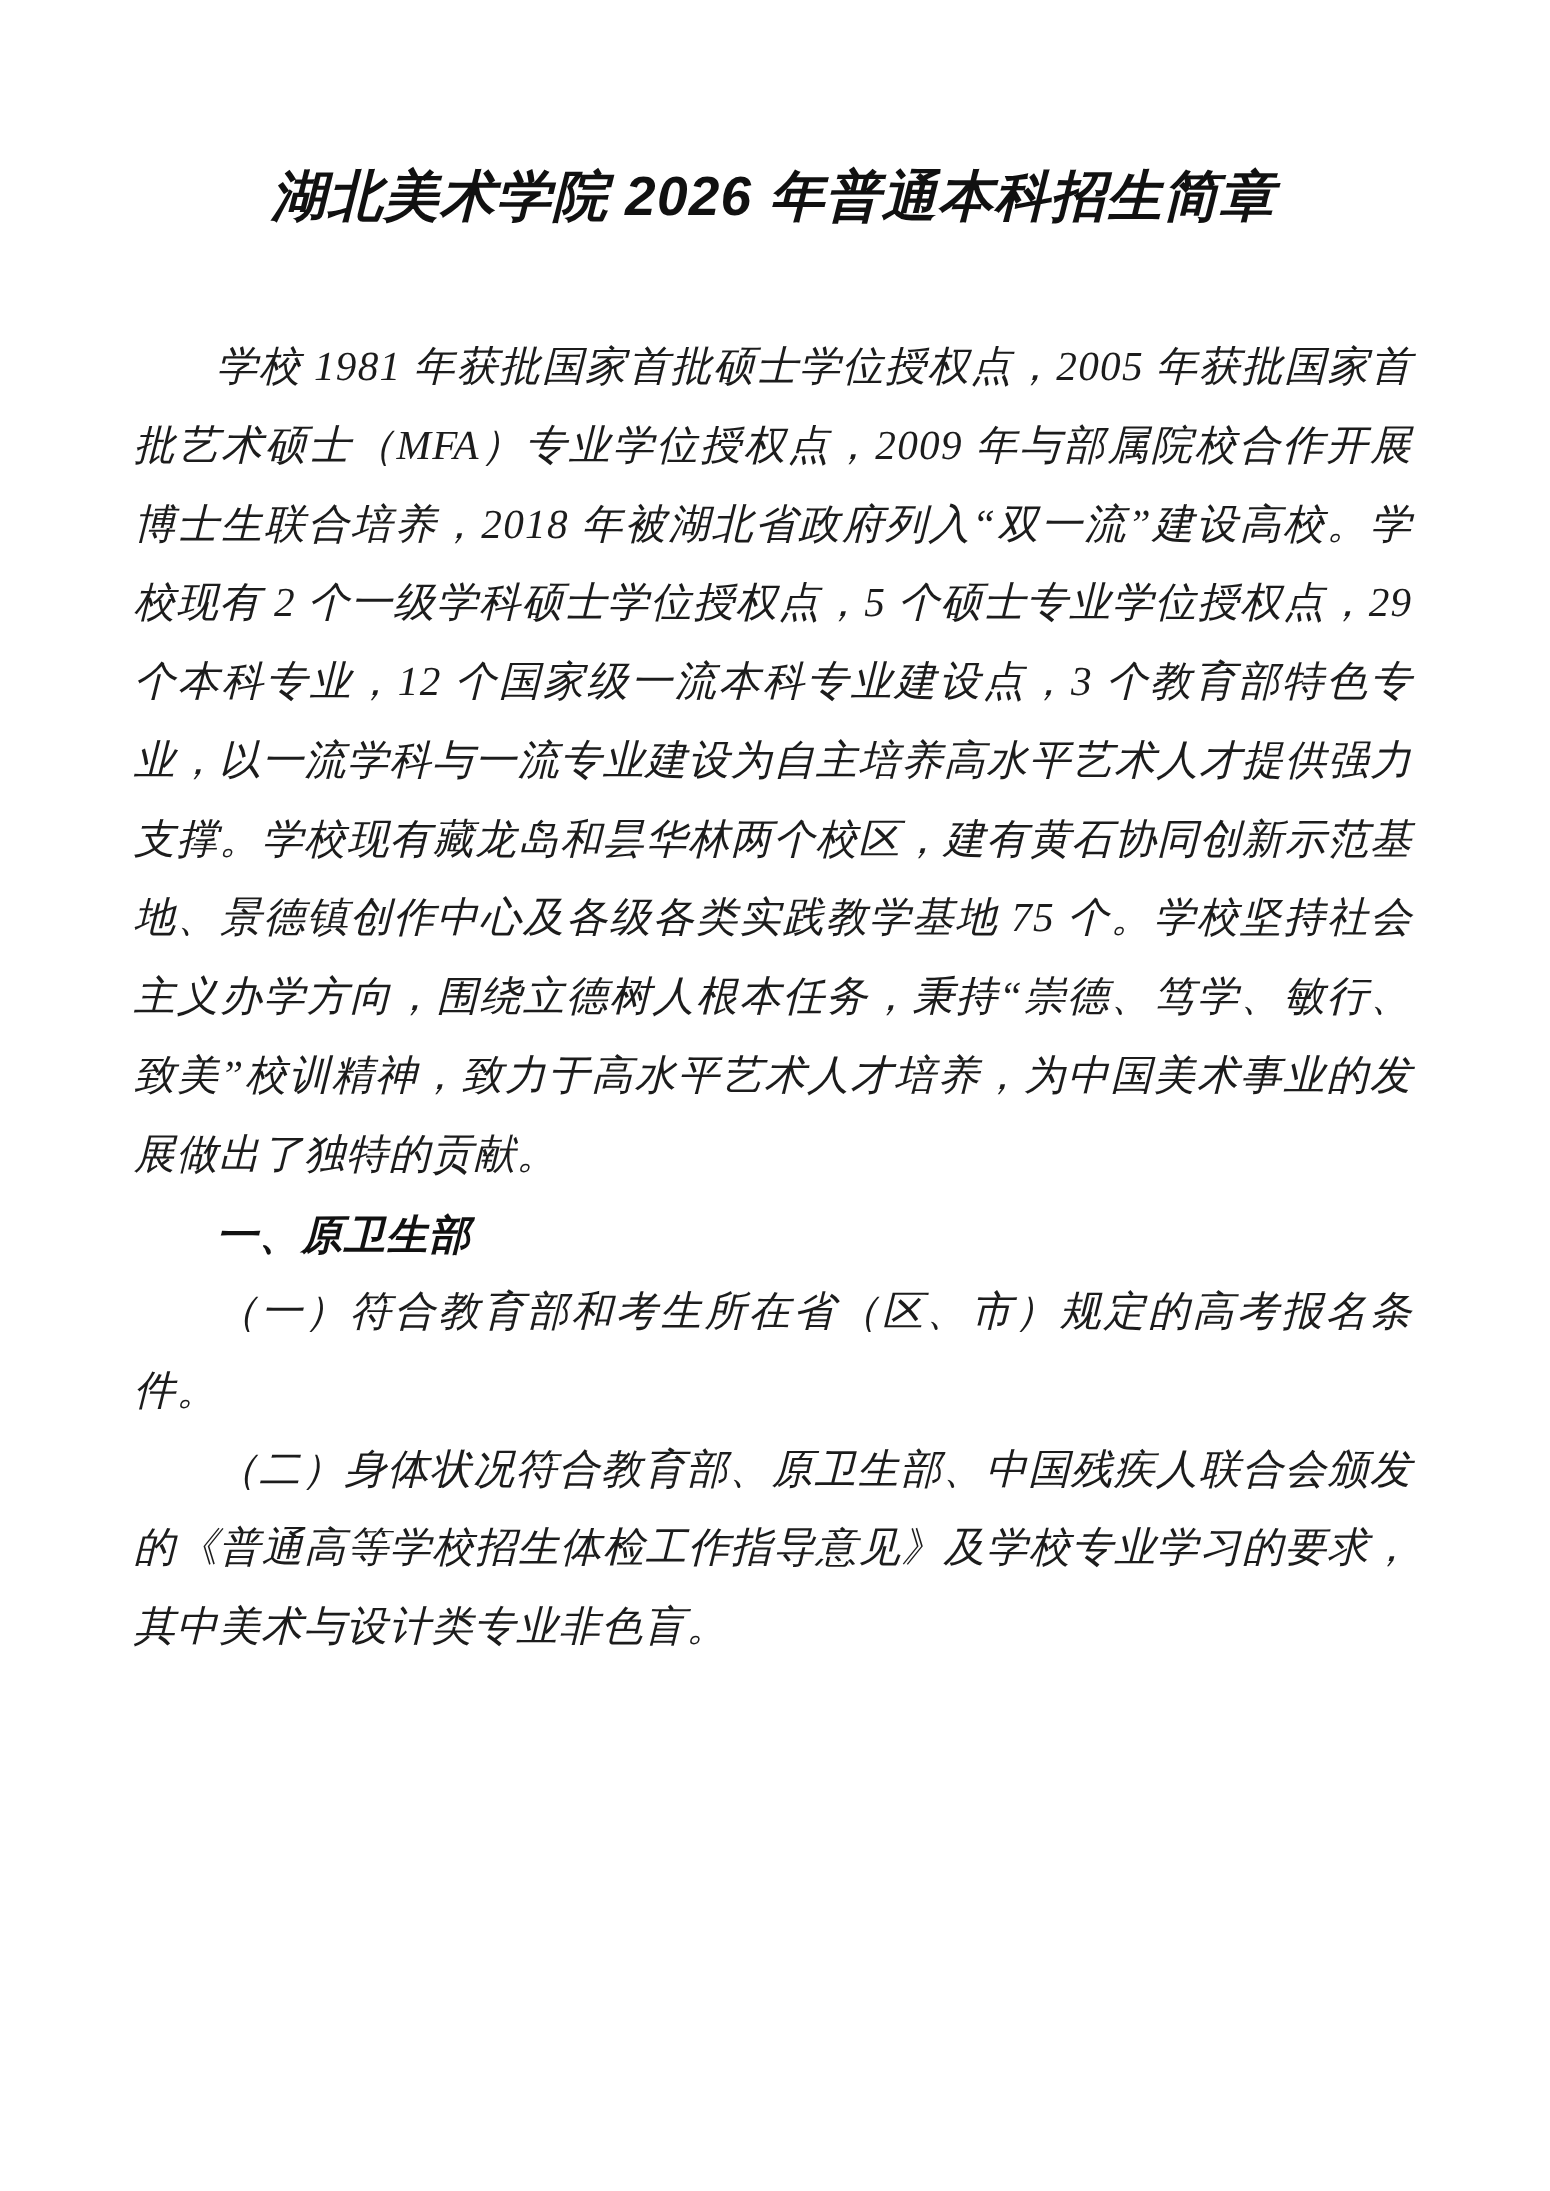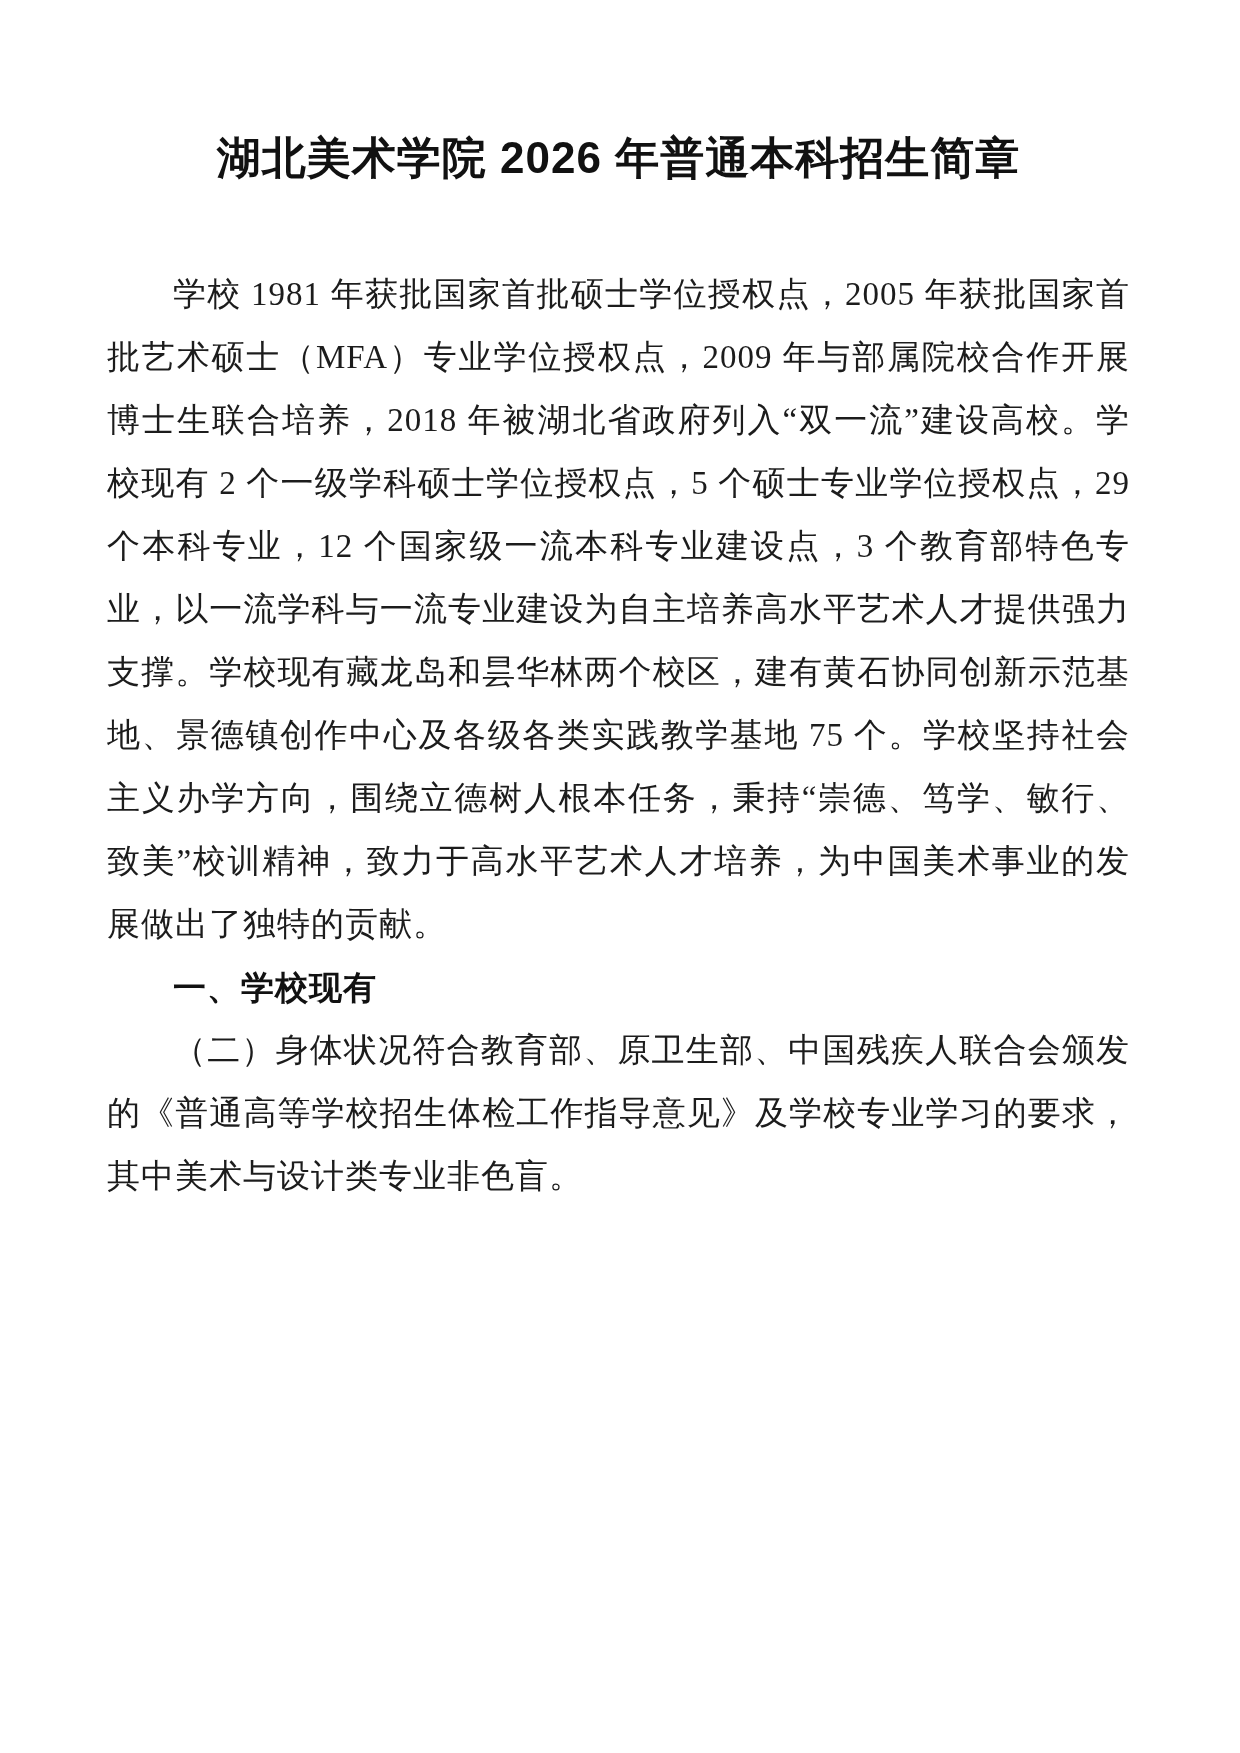--- a/index.html
+++ b/index.html
@@ -14,20 +14,21 @@
     overflow: hidden;
     font-family: "Liberation Serif", serif;
   }
   .page {
     box-sizing: border-box;
     width: 1240px;
     height: 1753px;
     background: #ffffff;
     padding: 130px 110px 0 107px;
     color: #1c1c1c;
+    font-style: italic;
   }
   .doc-title {
     margin: 0 0 78px 0;
     padding: 0;
     font-family: "Liberation Sans", sans-serif;
     font-size: 44px;
     font-weight: 700;
     line-height: 55px;
     text-align: center;
     letter-spacing: 1px;
@@ -59,18 +60,19 @@
 </head>
 <body>
 
 <div class="page">
 
   <h1 class="doc-title">湖北美术学院 2026 年普通本科招生简章</h1>
 
 
   <p class="body-para">学校 1981 年获批国家首批硕士学位授权点，2005 年获批国家首批艺术硕士（MFA）专业学位授权点，2009 年与部属院校合作开展博士生联合培养，2018 年被湖北省政府列入“双一流”建设高校。学校现有 2 个一级学科硕士学位授权点，5 个硕士专业学位授权点，29 个本科专业，12 个国家级一流本科专业建设点，3 个教育部特色专业，以一流学科与一流专业建设为自主培养高水平艺术人才提供强力支撑。学校现有藏龙岛和昙华林两个校区，建有黄石协同创新示范基地、景德镇创作中心及各级各类实践教学基地 75 个。学校坚持社会主义办学方向，围绕立德树人根本任务，秉持“崇德、笃学、敏行、致美”校训精神，致力于高水平艺术人才培养，为中国美术事业的发展做出了独特的贡献。</p>
 
-  <h2 class="section-heading">一、学校现有</h2>
+  <h2 class="section-heading">一、原卫生部</h2>
 
+  <p class="body-para">（一）符合教育部和考生所在省（区、市）规定的高考报名条件。</p>
 
   <p class="body-para">（二）身体状况符合教育部、原卫生部、中国残疾人联合会颁发的《普通高等学校招生体检工作指导意见》及学校专业学习的要求，其中美术与设计类专业非色盲。</p>
 
 </div>
 
 </body></html>

